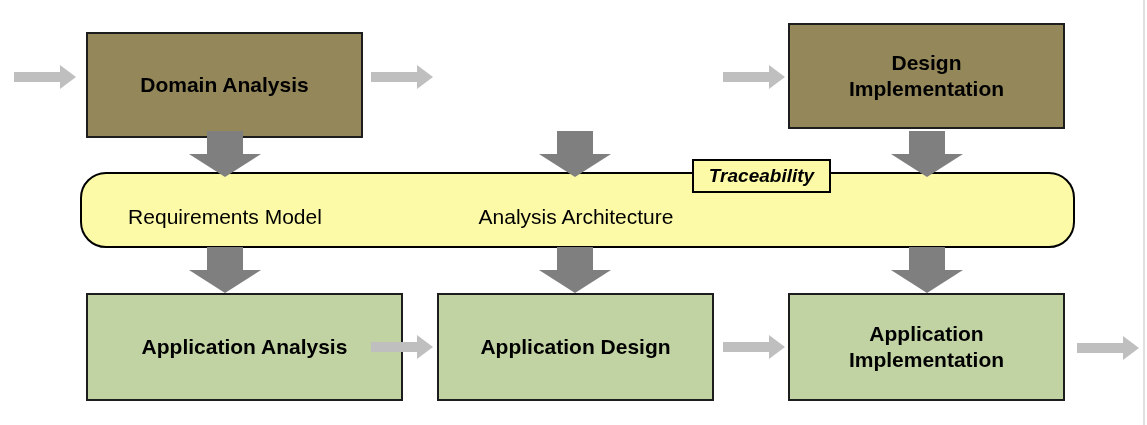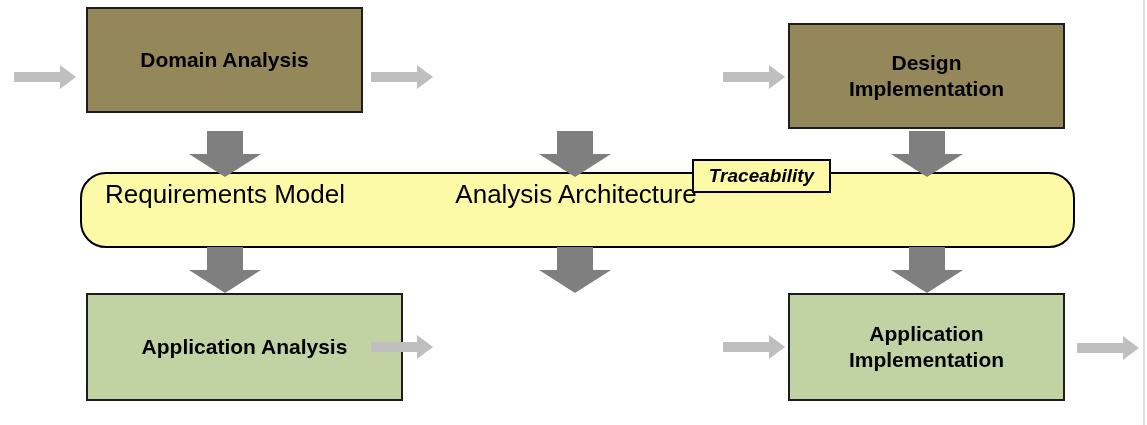--- a/index.html
+++ b/index.html
@@ -33,25 +33,25 @@
     position: absolute;
     left: 80px; top: 172px;
     width: 995px; height: 76px;
     background: var(--band, #FCFAA6);
     border: 2px solid var(--band-border, #000);
     border-radius: 26px;
     z-index: 1;
   }
   .band-label {
     position: absolute;
-    top: 156px;
+    top: 179px;
     height: 76px;
     line-height: 76px;
     transform: translateX(-50%);
-    font-size: 26px;
+    font-size: 21px;
     white-space: nowrap;
     z-index: 2;
   }
   .tag {
     position: absolute;
     left: 692px; top: 159px;
     width: 139px; height: 34px;
     background: var(--band, #FCFAA6);
     border: 2px solid var(--band-border, #000);
     display: flex;
@@ -84,21 +84,21 @@
   </svg>
   <svg class="arrow h-arrow" style="left:371px; top:57px" width="62" height="40" viewBox="0 0 62 40">
     <rect x="0" y="15" width="47" height="10"></rect>
       <polygon points="46,8 62,20 46,32"></polygon>
   </svg>
   <svg class="arrow h-arrow" style="left:723px; top:57px" width="62" height="40" viewBox="0 0 62 40">
     <rect x="0" y="15" width="47" height="10"></rect>
       <polygon points="46,8 62,20 46,32"></polygon>
   </svg>
 
-  <div class="box domain" style="left:86px; top:7px; width:277px; height:106px">
+  <div class="box domain" style="left:86px; top:32px; width:277px; height:106px">
     <span class="inner">Domain Analysis</span>
   </div>
   <div class="box domain col3" style="left:788px; top:23px; width:277px; height:106px">
     <span class="inner">Design Implementation</span>
   </div>
 
   <svg class="arrow v-arrow" style="left:188px; top:131px" width="74" height="46" viewBox="0 0 74 46">
     <rect x="19" y="0" width="36" height="23"></rect>
       <polygon points="1,23 73,23 37,46"></polygon>
   </svg>
@@ -126,20 +126,23 @@
       <polygon points="1,23 73,23 37,46"></polygon>
   </svg>
   <svg class="arrow v-arrow" style="left:890px; top:247px" width="74" height="46" viewBox="0 0 74 46">
     <rect x="19" y="0" width="36" height="23"></rect>
       <polygon points="1,23 73,23 37,46"></polygon>
   </svg>
 
   <div class="box app" style="left:86px; top:293px; width:317px; height:108px">
     <span class="inner">Application Analysis</span>
   </div>
+  <div class="box app" style="left:437px; top:293px; width:277px; height:108px">
+    <span class="inner">Application Design</span>
+  </div>
   <div class="box app col3" style="left:788px; top:293px; width:277px; height:108px">
     <span class="inner">Application Implementation</span>
   </div>
 
   <svg class="arrow h-arrow" style="left:371px; top:327px" width="62" height="40" viewBox="0 0 62 40">
     <rect x="0" y="15" width="47" height="10"></rect>
       <polygon points="46,8 62,20 46,32"></polygon>
   </svg>
   <svg class="arrow h-arrow" style="left:723px; top:327px" width="62" height="40" viewBox="0 0 62 40">
     <rect x="0" y="15" width="47" height="10"></rect>

